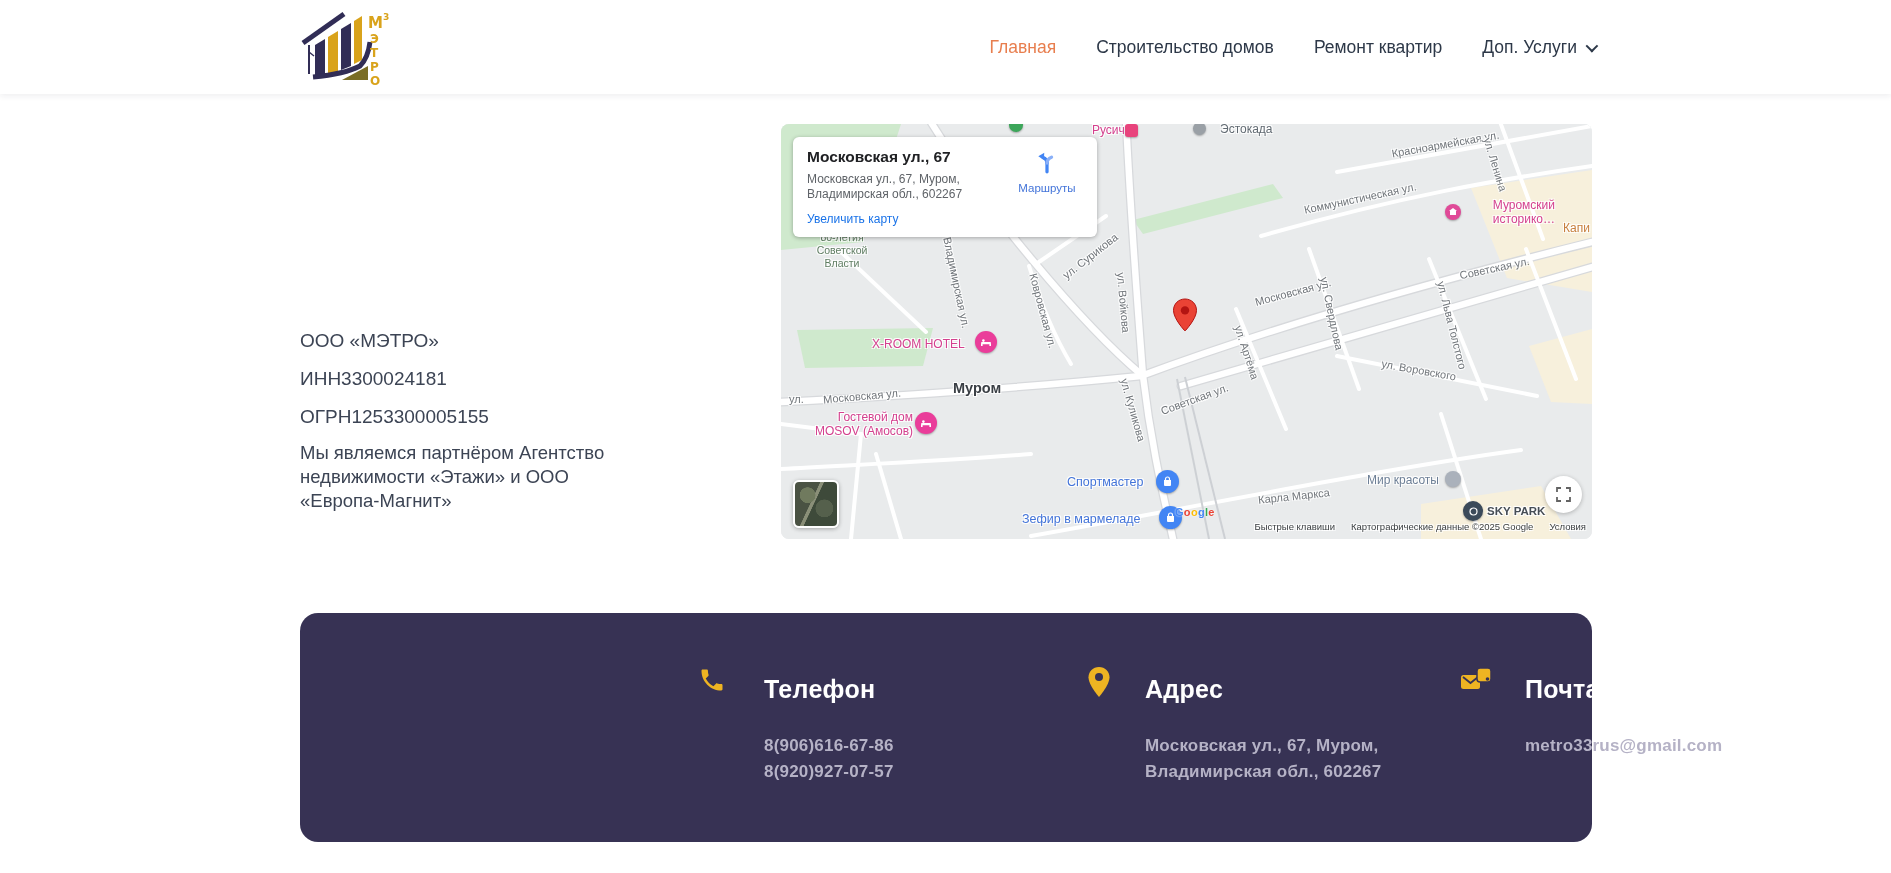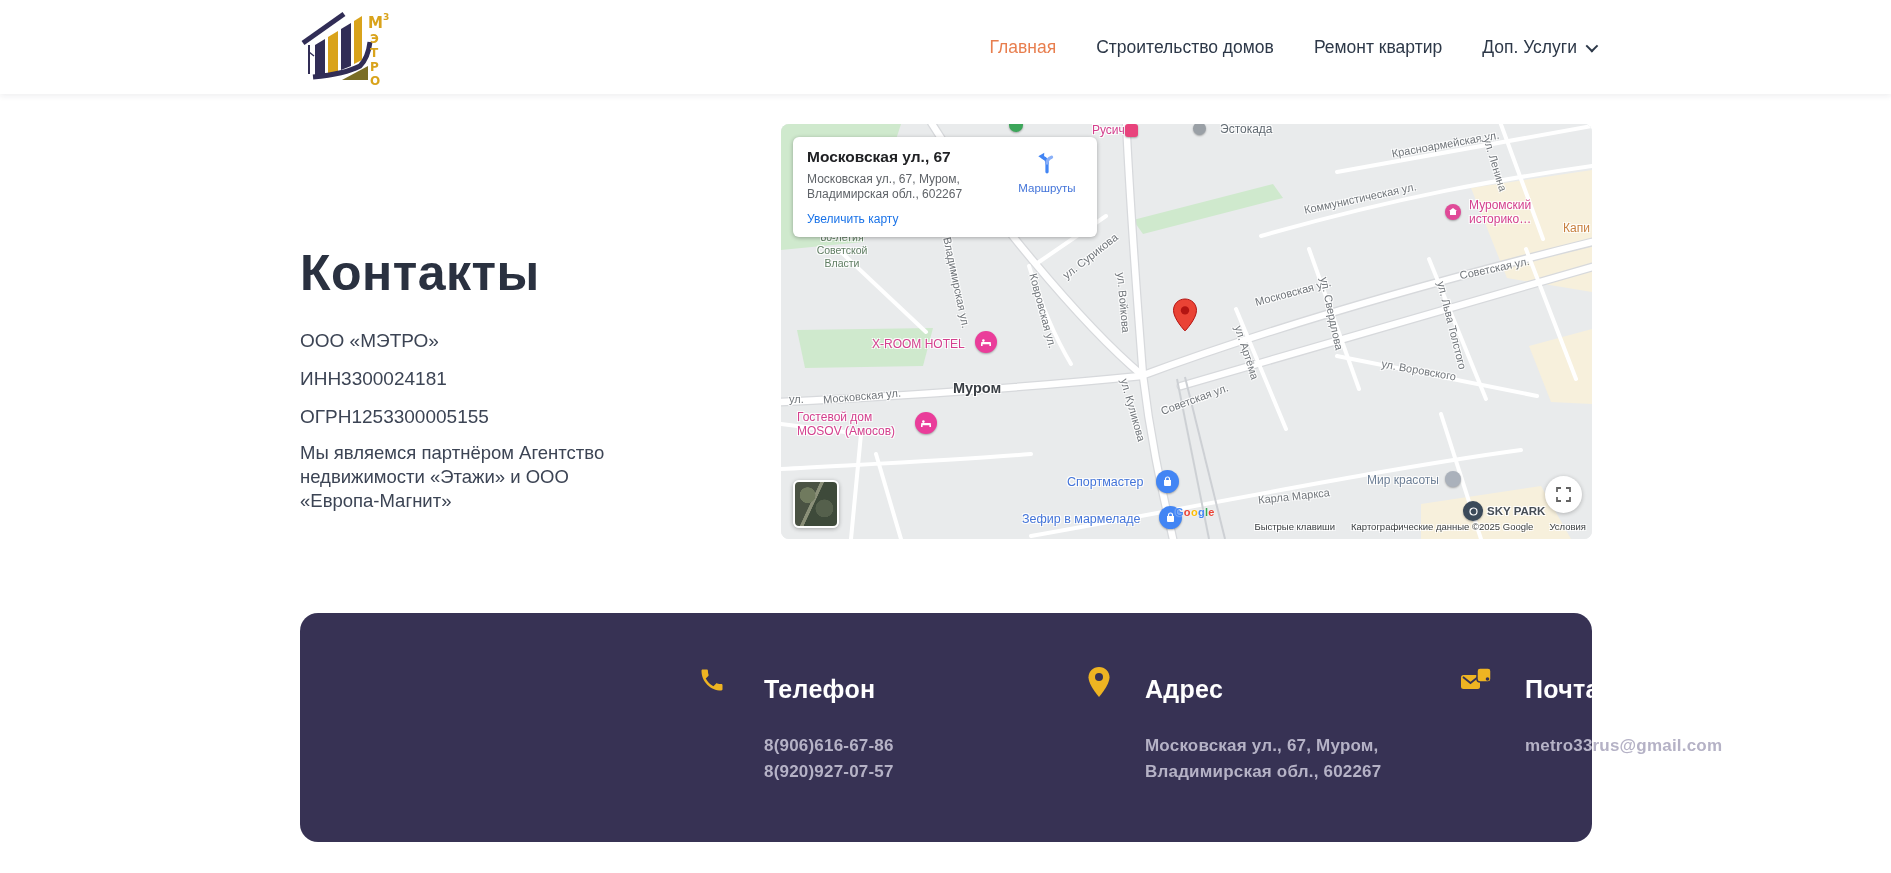--- a/index.html
+++ b/index.html
@@ -33,21 +33,21 @@
   .ml { position:absolute; font-size:11px; color:#70757a; white-space:nowrap;
         text-shadow:-1px -1px 0 rgba(255,255,255,.9),1px -1px 0 rgba(255,255,255,.9),
                     -1px 1px 0 rgba(255,255,255,.9),1px 1px 0 rgba(255,255,255,.9); }
   .ml.city { font-size:14.5px; font-weight:700; color:#3a3f45;margin-left:28px; }
   .ml.poi-pink { color:#d4408e; font-weight:500; font-size:12px; }
   .ml.poi-blue { color:#4374d9; font-weight:500; font-size:12.5px; }
   .ml.poi-gray { color:#6d7f96; font-weight:500; font-size:12px; }
   .ml.poi-dark { color:#464d55; font-weight:700; font-size:11.5px; }
   .ml.poi-orange { color:#c77f3e; font-weight:500; font-size:12px; }
   .ml.park { color:#5f7d62; font-size:10.5px; white-space:normal; text-align:center; line-height:13px; }
-  .ml.wrap { white-space:normal; text-align:left; line-height:14px; }
+  .ml.wrap { white-space:normal; text-align:right; line-height:14px; }
   .poi-ic { position:absolute; border-radius:50%; display:flex; align-items:center; justify-content:center;
             box-shadow:0 1px 2px rgba(0,0,0,.3); }
   .pin { position:absolute; left:391px; top:174px; }
 
   
   .mcard { position:absolute; left:12px; top:13px; width:304px; height:100px; background:#fff;
            border-radius:6px; box-shadow:0 1px 4px rgba(0,0,0,.3); padding:11px 14px; z-index:5; }
   .mcard-title { font-size:15.5px; font-weight:700; color:#202124; }
   .mcard-addr { margin-top:6px; font-size:12px; line-height:15px; color:#5f6368; width:190px; }
   .mcard-zoom { margin-top:10px; font-size:12px; color:#1a73e8; cursor:pointer; display:inline-block; }
@@ -113,21 +113,20 @@
       <div class="nav-item active">Главная</div>
       <div class="nav-item">Строительство домов</div>
       <div class="nav-item">Ремонт квартир</div>
       <div class="nav-item nav-dd">
         <span>Доп. Услуги</span>
         <span class="chev"></span>
       </div>
     </div>
   </div>
 
-  <div class="h1">Контакты</div>
   <div class="info-line company">ООО «МЭТРО»</div>
   <div class="info-line inn">ИНН3300024181</div>
   <div class="info-line ogrn">ОГРН1253300005155</div>
   <div class="partner">Мы являемся партнёром Агентство недвижимости «Этажи» и ООО «Европа-Магнит»</div>
 
   <div class="map">
     <svg class="base" width="811" height="415" viewBox="0 0 811 415">
       <rect width="811" height="415" fill="#e9ebec"></rect>
       <polygon points="0,0 120,0 82,118 0,126" fill="#cfe9cd"></polygon>
       <polygon points="352,96 492,60 502,74 362,110" fill="#cfe9cd"></polygon>

